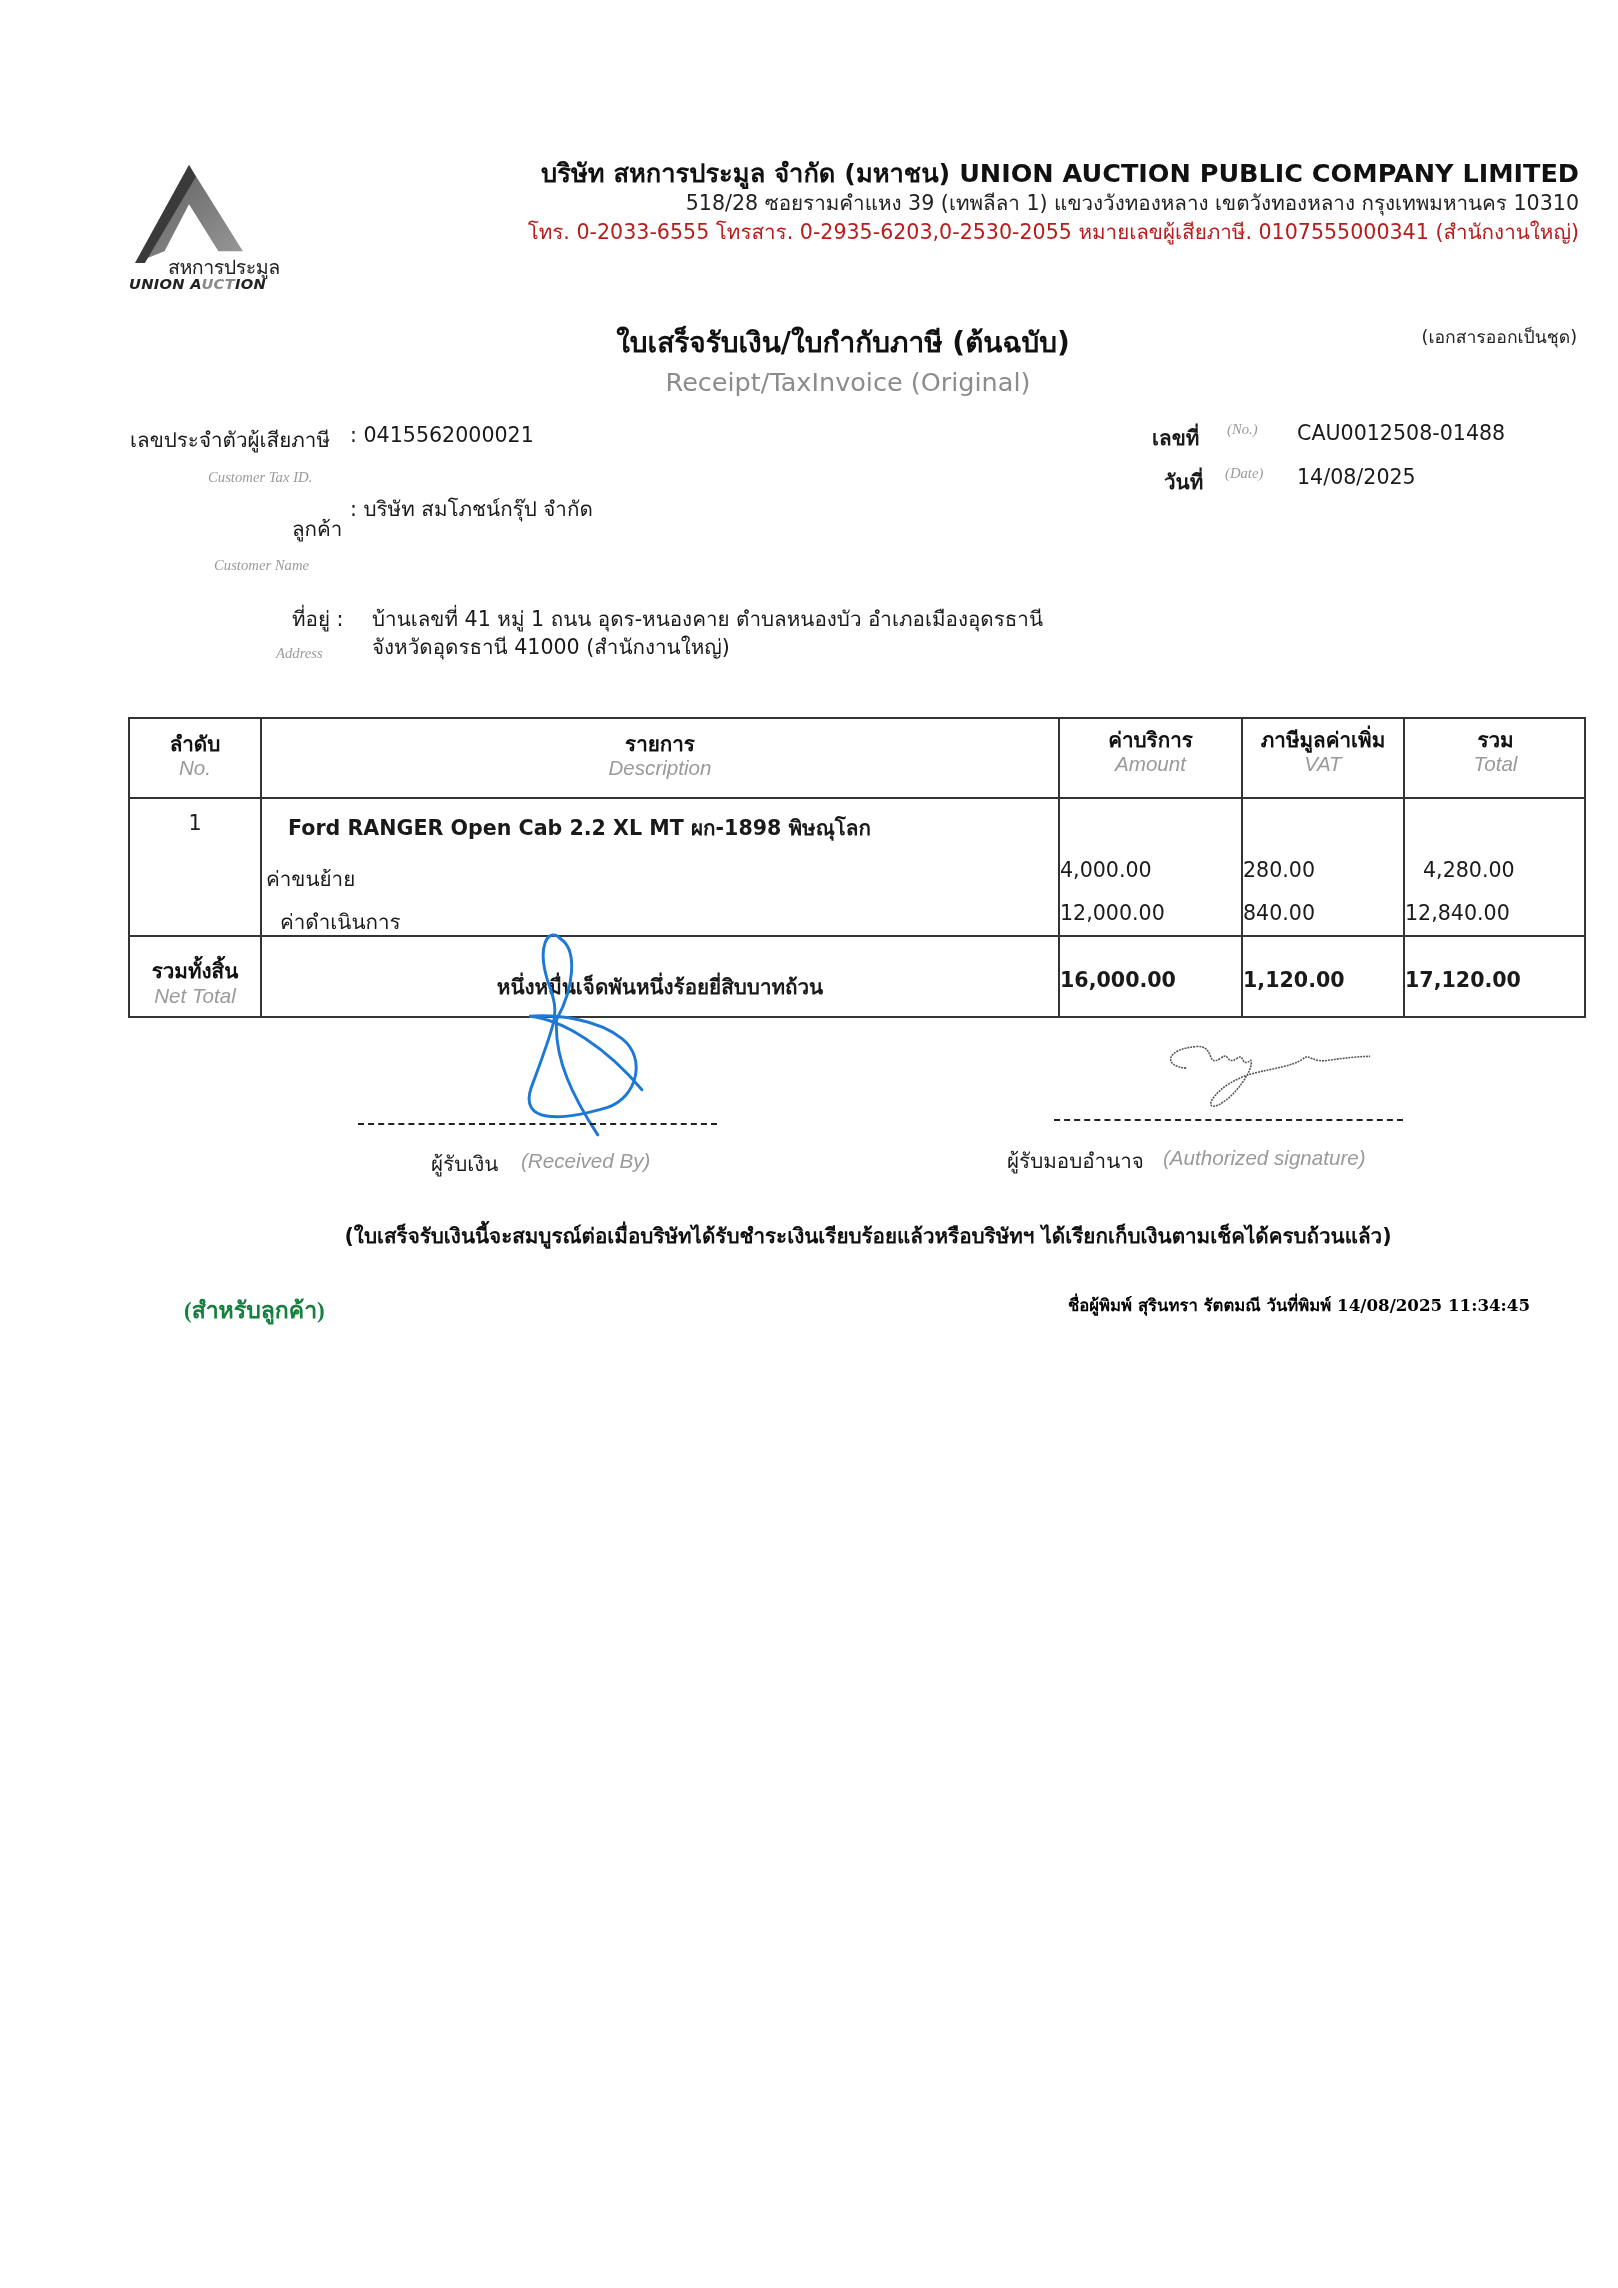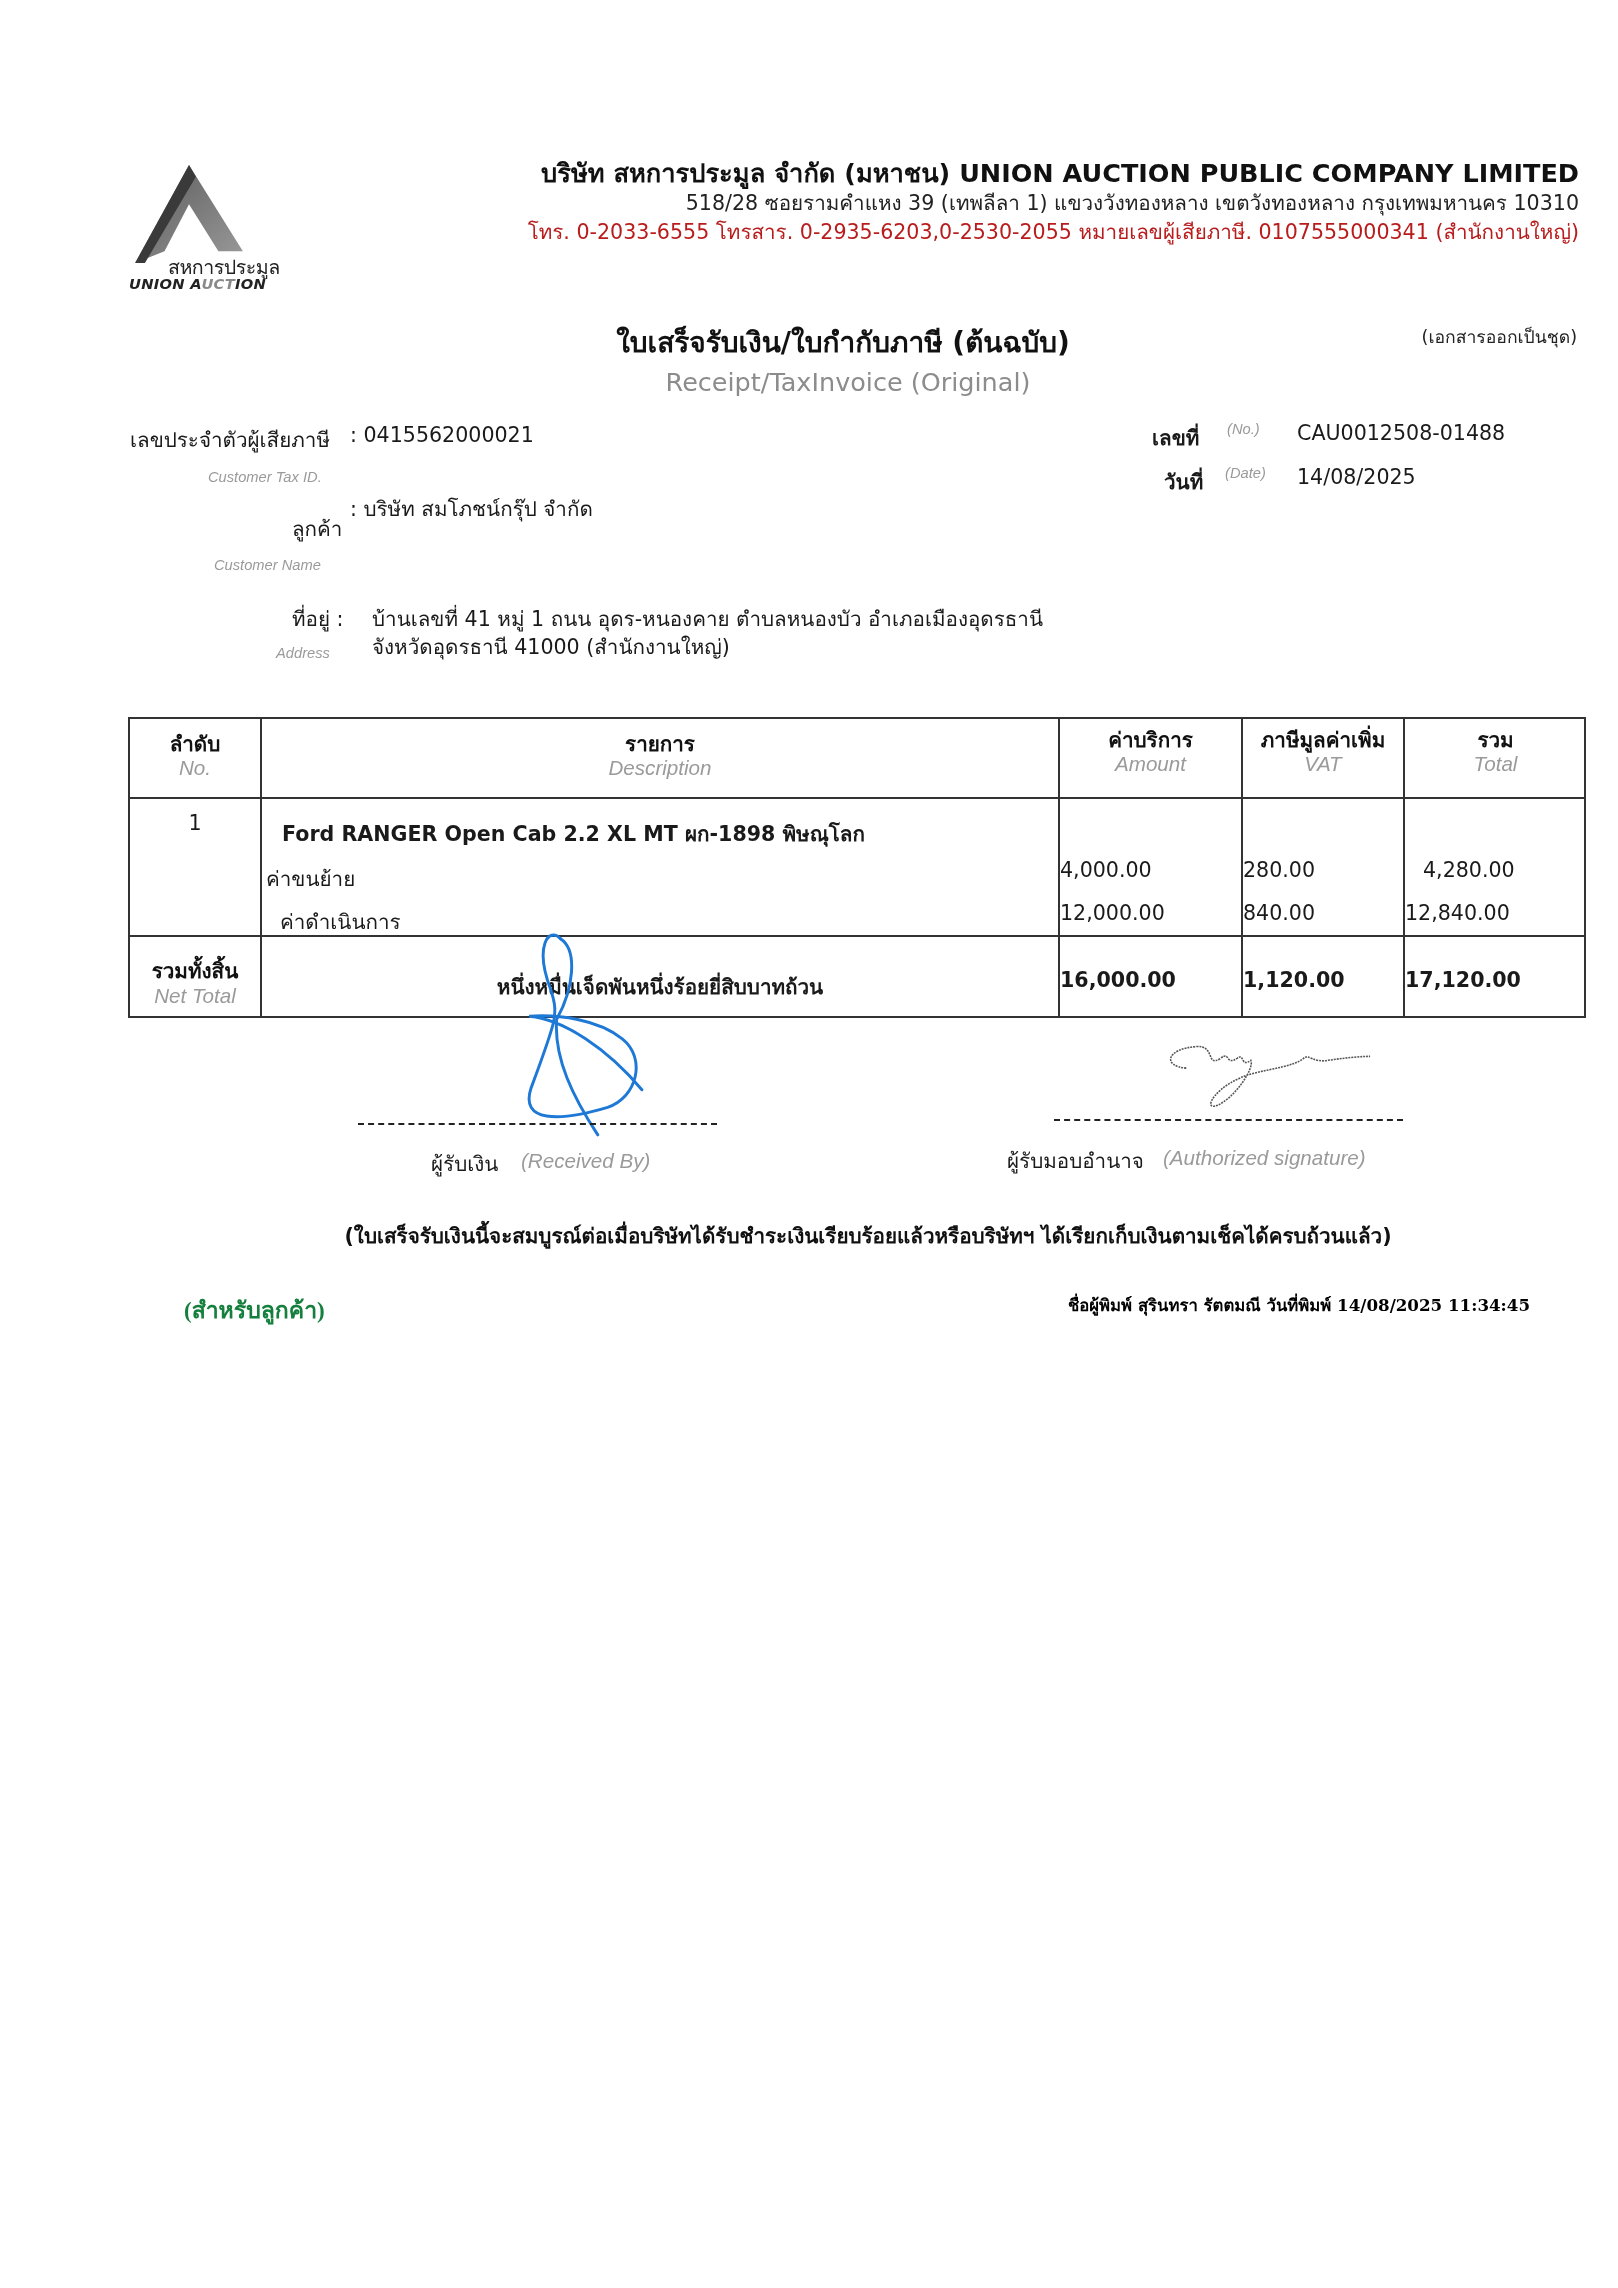--- a/index.html
+++ b/index.html
@@ -26,21 +26,21 @@
 
     
     .title-th { left: 0; width: 1618px; top: 320px; padding-left: 0; text-align: center; font-size: 28px; font-weight: bold; color: #111; }
     .title-th span { position: relative; left: 34px; }
     .title-en { left: 0; width: 1618px; top: 367px; text-align: center; font-size: 25.5px; color: #8c8c8c; }
     .title-en span { position: relative; left: 39px; }
     .doc-set { right: 41px; top: 323px; font-size: 17.6px; color: #222; }
 
     
     .th-label { font-size: 20.6px; color: #1a1a1a; white-space: nowrap; }
-    .en-label { font-size: 14.7px; color: #9a9a9a; font-style: italic; white-space: nowrap; font-family: Liberation Sans, sans-serif; }
+    .en-label { font-size: 14.7px; color: #9a9a9a; font-style: italic; white-space: nowrap; font-family: Liberation Serif, serif; }
     .value { font-size: 20.6px; color: #1a1a1a; white-space: nowrap; }
 
     
     .tbl { left: 128px; top: 717px; width: 1458px; height: 301px; border: 2px solid #333; }
     .vline { position: absolute; top: 0; bottom: 0; width: 2px; background: #333; }
     .hline { position: absolute; left: 0; right: 0; height: 2px; background: #333; }
     .hdr-th { position: absolute; font-size: 20.6px; font-weight: bold; text-align: center; color: #111; white-space: nowrap; }
     .hdr-en { position: absolute; font-size: 20.6px; font-style: italic; color: #9a9a9a; text-align: center; white-space: nowrap; font-family: "Liberation Sans", sans-serif; }
     .cell { position: absolute; font-size: 20.6px; white-space: nowrap; color: #1a1a1a; }
     .num { }
@@ -115,21 +115,21 @@
   <div class="hdr-th" style="left:132px; width:796px; top:7.8px;">รายการ</div>
   <div class="hdr-en" style="left:132px; width:796px; top:37px;">Description</div>
   <div class="hdr-th" style="left:930px; width:181px; top:3.9px;">ค่าบริการ</div>
   <div class="hdr-en" style="left:930px; width:181px; top:33px;">Amount</div>
   <div class="hdr-th" style="left:1113px; width:160px; top:3.9px;">ภาษีมูลค่าเพิ่ม</div>
   <div class="hdr-en" style="left:1113px; width:160px; top:33px;">VAT</div>
   <div class="hdr-th" style="left:1275px; width:181px; top:3.9px;">รวม</div>
   <div class="hdr-en" style="left:1275px; width:181px; top:33px;">Total</div>
 
   <div class="cell" style="left:0; width:130px; top:92px; text-align:center;">1</div>
-  <div class="cell bold" style="left:152px; top:92px;margin-top:6px;">Ford RANGER Open Cab 2.2 XL MT ผก-1898 พิษณุโลก</div>
+  <div class="cell bold" style="left:158px; top:92px;">Ford RANGER Open Cab 2.2 XL MT ผก-1898 พิษณุโลก</div>
 
   <div class="cell" style="left:136px; top:143px;">ค่าขนย้าย</div>
   <div class="cell num" style="left:930px; width:176px; top:139px;">4,000.00</div>
   <div class="cell num" style="left:1113px; width:155px; top:139px;">280.00</div>
   <div class="cell num" style="left:1293px; width:176px; top:139px;">4,280.00</div>
 
   <div class="cell" style="left:150px; top:186px;">ค่าดำเนินการ</div>
   <div class="cell num" style="left:930px; width:176px; top:182px;">12,000.00</div>
   <div class="cell num" style="left:1113px; width:155px; top:182px;">840.00</div>
   <div class="cell num" style="left:1275px; width:176px; top:182px;">12,840.00</div>

